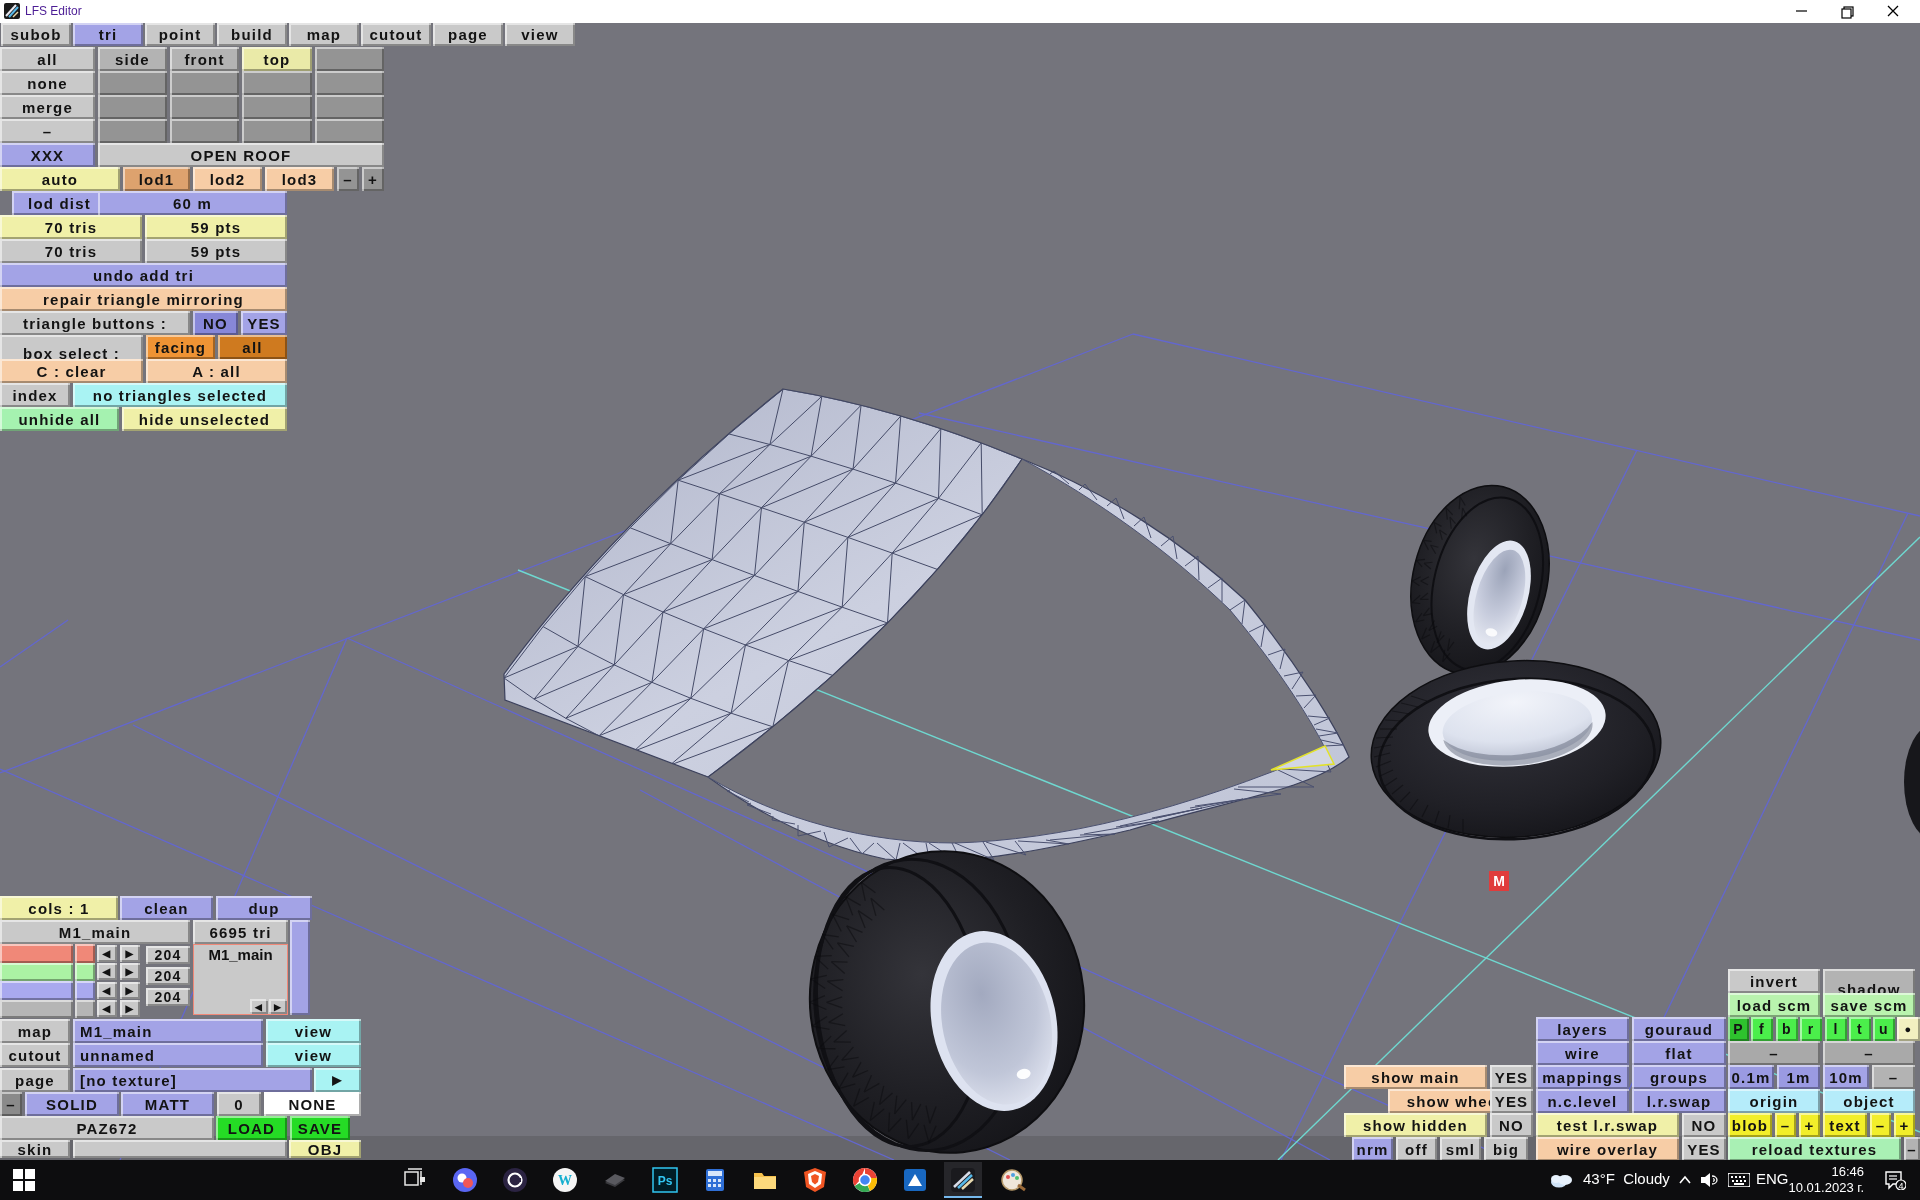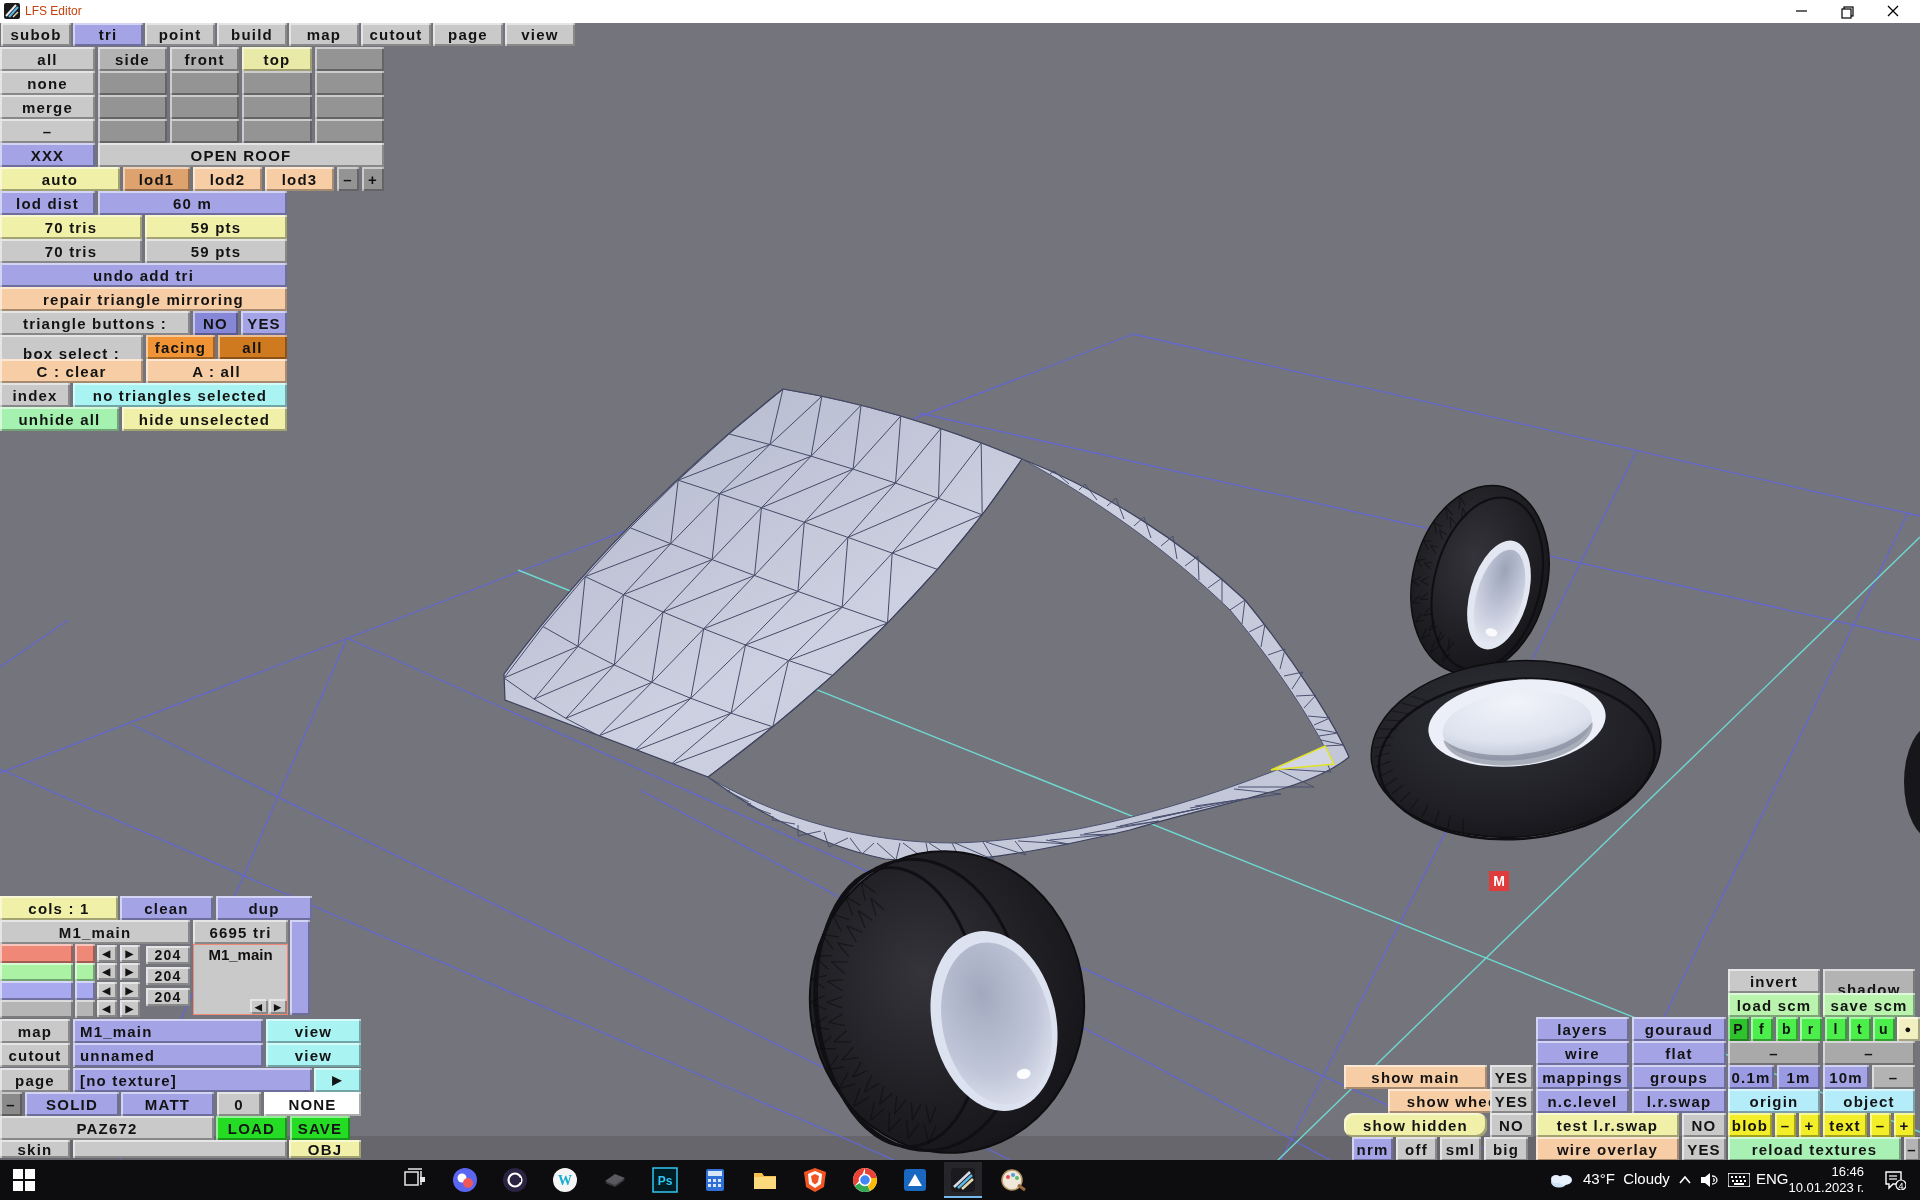--- a/index.html
+++ b/index.html
@@ -448,21 +448,21 @@
 </g>
 </svg>
 
 <div style="position:absolute;left:0;top:0;width:1920px;height:23px;background:#ffffff;">
  <svg width="16" height="16" style="position:absolute;left:4px;top:3px" viewBox="0 0 16 16">
   <rect width="16" height="16" rx="2" fill="#1a1a1a"></rect>
   <path d="M2,13 L12,2" stroke="#e8e8f0" stroke-width="2"></path>
   <path d="M5,14 L14,4" stroke="#58b8e8" stroke-width="2"></path>
   <path d="M9,14 L14,9" stroke="#e8d8a8" stroke-width="1.5"></path>
  </svg>
- <span style="position:absolute;left:25px;top:4px;font:12px 'Liberation Sans',sans-serif;color:#c2410c;">LFS Editor</span>
+ <span style="position:absolute;left:25px;top:4px;font:12px 'Liberation Sans',sans-serif;color:#4c1d95;">LFS Editor</span>
  <svg width="120" height="23" style="position:absolute;left:1788px;top:0" viewBox="0 0 120 23">
   <line x1="8" y1="11" x2="19" y2="11" stroke="#000" stroke-width="1.2"></line>
   <rect x="56" y="7" width="9" height="9" fill="none" stroke="#000" stroke-width="1.2"></rect>
   <rect x="54" y="9" width="9" height="9" fill="#fff" stroke="#000" stroke-width="1.2"></rect>
   <path d="M100,6 L110,16 M110,6 L100,16" stroke="#000" stroke-width="1.3"></path>
  </svg>
 </div>
 <div class="b" style="left:1px;top:23px;width:70px;height:23px;background:#c9c9c9;">subob</div>
 <div class="b" style="left:73px;top:23px;width:70px;height:23px;background:#a3a3e6;">tri</div>
 <div class="b" style="left:145px;top:23px;width:70px;height:23px;background:#c9c9c9;">point</div>
@@ -492,21 +492,21 @@
 <div class="b" style="left:242px;top:119px;width:70px;height:24px;background:#949494;"></div>
 <div class="b" style="left:315px;top:119px;width:69px;height:24px;background:#949494;"></div>
 <div class="b" style="left:0px;top:143px;width:95px;height:24px;background:#a3a3e6;">XXX</div>
 <div class="b" style="left:98px;top:143px;width:286px;height:24px;background:#c9c9c9;">OPEN ROOF</div>
 <div class="b" style="left:0px;top:167px;width:120px;height:24px;background:#f0f0a8;">auto</div>
 <div class="b" style="left:123px;top:167px;width:67px;height:24px;background:#dda26e;">lod1</div>
 <div class="b" style="left:193px;top:167px;width:69px;height:24px;background:#f7cda6;">lod2</div>
 <div class="b" style="left:265px;top:167px;width:69px;height:24px;background:#f7cda6;">lod3</div>
 <div class="b" style="left:337px;top:167px;width:22px;height:24px;background:#949494;">–</div>
 <div class="b" style="left:362px;top:167px;width:22px;height:24px;background:#949494;">+</div>
-<div class="b" style="left:0px;top:191px;width:95px;height:24px;background:#a3a3e6;">lod dist</div>
+<div class="b" style="left:12px;top:191px;width:95px;height:24px;background:#a3a3e6;">lod dist</div>
 <div class="b" style="left:98px;top:191px;width:189px;height:24px;background:#a3a3e6;">60 m</div>
 <div class="b" style="left:0px;top:215px;width:142px;height:24px;background:#f0f0a8;">70 tris</div>
 <div class="b" style="left:145px;top:215px;width:142px;height:24px;background:#f0f0a8;">59 pts</div>
 <div class="b" style="left:0px;top:239px;width:142px;height:24px;background:#c9c9c9;">70 tris</div>
 <div class="b" style="left:145px;top:239px;width:142px;height:24px;background:#c9c9c9;">59 pts</div>
 <div class="b" style="left:0px;top:263px;width:287px;height:24px;background:#a3a3e6;">undo add tri</div>
 <div class="b" style="left:0px;top:287px;width:287px;height:24px;background:#f7cda6;">repair triangle mirroring</div>
 <div class="b" style="left:0px;top:311px;width:190px;height:24px;background:#c9c9c9;">triangle buttons :</div>
 <div class="b" style="left:193px;top:311px;width:45px;height:24px;background:#8787d8;">NO</div>
 <div class="b" style="left:241px;top:311px;width:46px;height:24px;background:#a3a3e6;">YES</div>
@@ -598,21 +598,21 @@
 <div class="b" style="left:1728px;top:1065px;width:46px;height:24px;background:#9a9ae2;">0.1m</div>
 <div class="b" style="left:1777px;top:1065px;width:43px;height:24px;background:#9a9ae2;">1m</div>
 <div class="b" style="left:1823px;top:1065px;width:46px;height:24px;background:#a3a3e6;">10m</div>
 <div class="b" style="left:1872px;top:1065px;width:43px;height:24px;background:#b3b3b3;">–</div>
 <div class="b" style="left:1344px;top:1089px;width:143px;height:24px;background:#f7cda6;margin-left:44px;">show wheels</div>
 <div class="b" style="left:1490px;top:1089px;width:43px;height:24px;background:#c9c9c9;">YES</div>
 <div class="b" style="left:1536px;top:1089px;width:93px;height:24px;background:#a3a3e6;">n.c.level</div>
 <div class="b" style="left:1632px;top:1089px;width:94px;height:24px;background:#a3a3e6;">l.r.swap</div>
 <div class="b" style="left:1728px;top:1089px;width:92px;height:24px;background:#b5ecfa;">origin</div>
 <div class="b" style="left:1823px;top:1089px;width:92px;height:24px;background:#b5ecfa;">object</div>
-<div class="b" style="left:1344px;top:1113px;width:143px;height:24px;background:#f0f0a8;border-radius:9px;">show hidden</div>
+<div class="b" style="left:1344px;top:1113px;width:143px;height:24px;background:#f0f0a8;">show hidden</div>
 <div class="b" style="left:1490px;top:1113px;width:43px;height:24px;background:#c9c9c9;">NO</div>
 <div class="b" style="left:1536px;top:1113px;width:143px;height:24px;background:#f0f0a8;">test l.r.swap</div>
 <div class="b" style="left:1682px;top:1113px;width:44px;height:24px;background:#c9c9c9;">NO</div>
 <div class="b" style="left:1728px;top:1113px;width:44px;height:24px;background:#f2ee2a;">blob</div>
 <div class="b" style="left:1775px;top:1113px;width:21px;height:24px;background:#f2ee2a;">–</div>
 <div class="b" style="left:1799px;top:1113px;width:21px;height:24px;background:#f2ee2a;">+</div>
 <div class="b" style="left:1823px;top:1113px;width:44px;height:24px;background:#f2ee2a;">text</div>
 <div class="b" style="left:1870px;top:1113px;width:21px;height:24px;background:#f2ee2a;">–</div>
 <div class="b" style="left:1894px;top:1113px;width:21px;height:24px;background:#f2ee2a;">+</div>
 <div class="b" style="left:1352px;top:1137px;width:41px;height:24px;background:#a3a3e6;">nrm</div>

